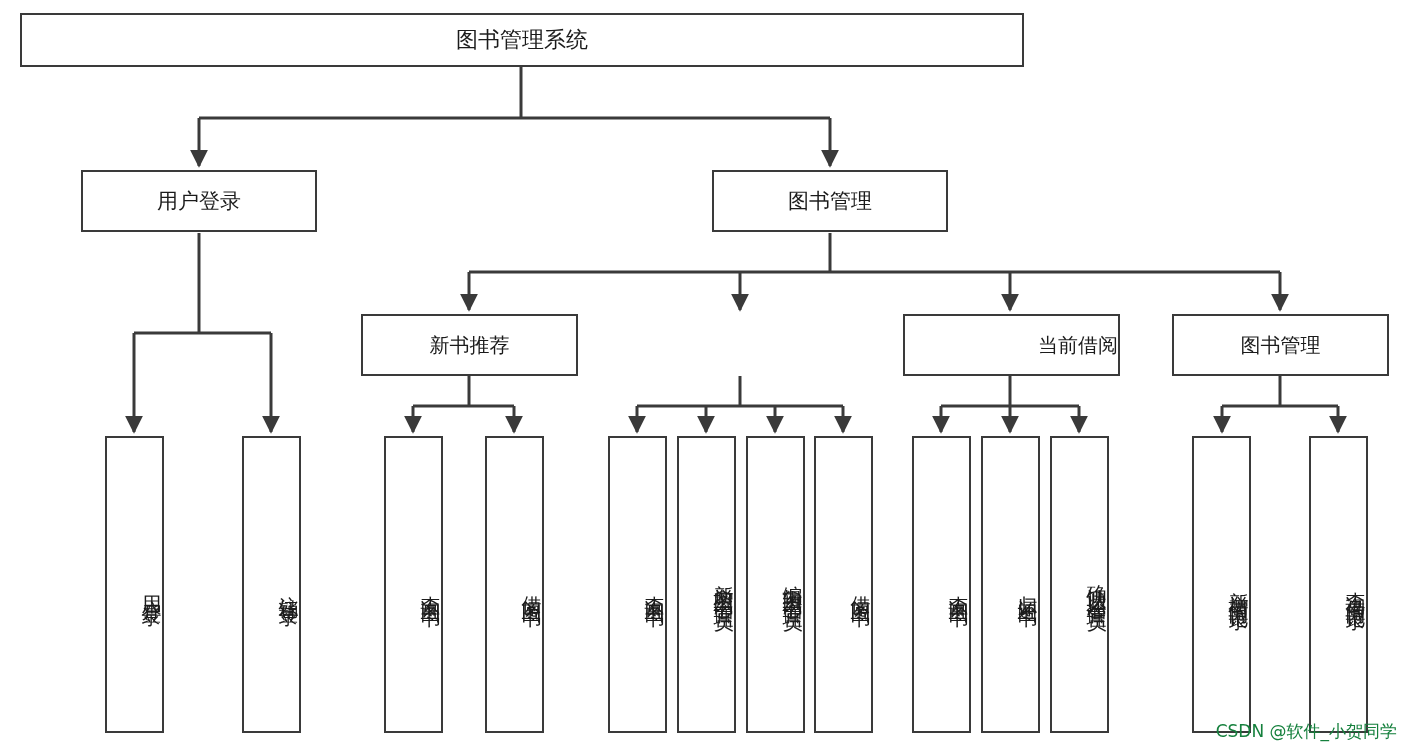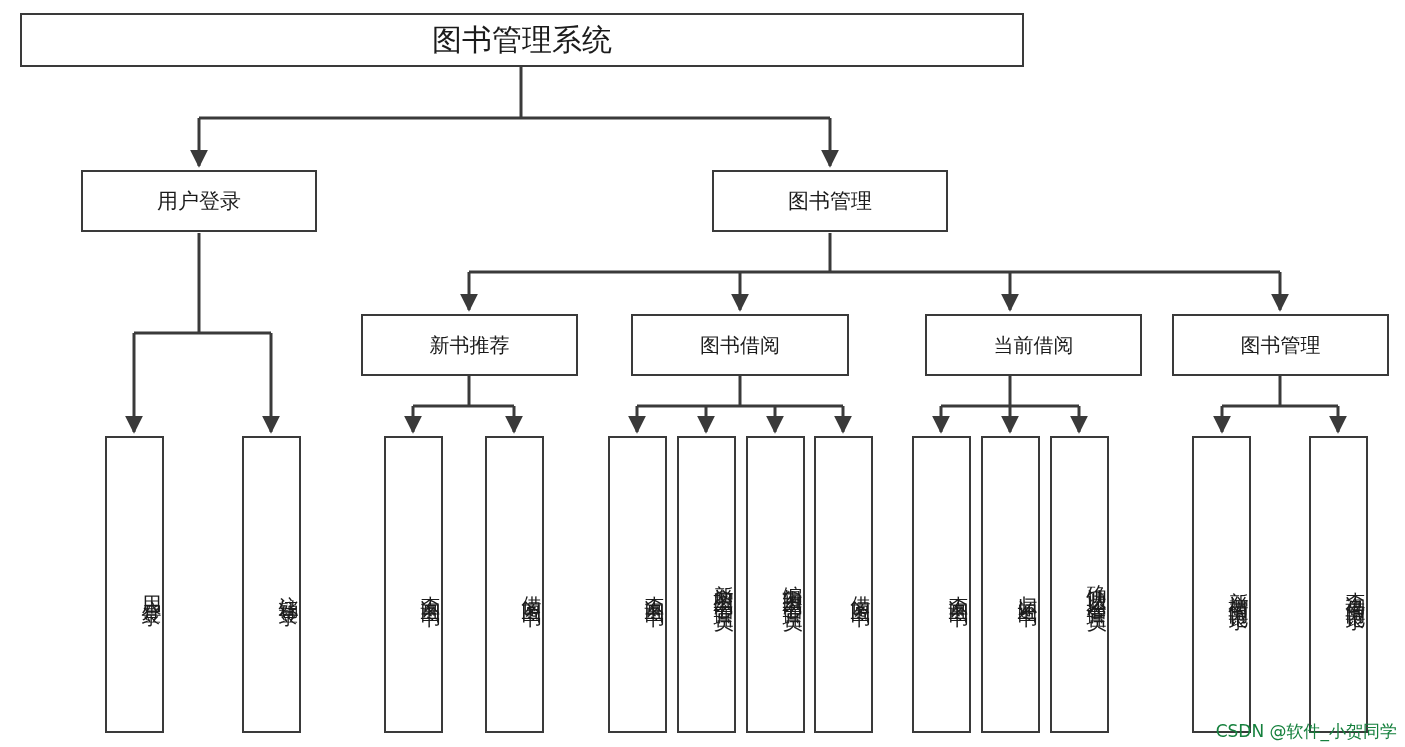--- a/index.html
+++ b/index.html
@@ -29,21 +29,21 @@
     box-sizing: border-box;
     background: #ffffff;
     border: 2.5px solid #3a3a3a;
     display: flex;
     align-items: center;
     justify-content: center;
     color: #1b1b1b;
     z-index: 2;
   }
   .node-root {
-    font-size: 30px;
+    font-size: 22px;
   }
   .node-l2 {
     font-size: 21px;
   }
   .node-l3 {
     font-size: 20px;
   }
   .node-leaf {
     font-size: 20px;
     writing-mode: vertical-rl;
@@ -139,24 +139,21 @@
   <div class="node node-l2" style="left:81px; top:170px; width:236px; height:62px;">
     <span class="node-label">用户登录</span>
   </div>
   <div class="node node-l2" style="left:712px; top:170px; width:236px; height:62px;">
     <span class="node-label">图书管理</span>
   </div>
 
   <div class="node node-l3" style="left:361px; top:314px; width:217px; height:62px;">
     <span class="node-label">新书推荐</span>
   </div>
-  <div class="node node-l3" style="left:631px; top:314px; width:218px; height:62px;">
-    <span class="node-label">图书借阅</span>
-  </div>
-  <div class="node node-l3" style="left:925px; top:314px; width:217px; height:62px;">
+  <div class="node node-l3" style="left:903px; top:314px; width:217px; height:62px;justify-content:flex-end;">
     <span class="node-label">当前借阅</span>
   </div>
   <div class="node node-l3" style="left:1172px; top:314px; width:217px; height:62px;">
     <span class="node-label">图书管理</span>
   </div>
 
   <div class="node node-leaf" style="left:105px; top:436px; width:59px; height:297px;">
     <span class="node-label">用户登录</span>
   </div>
   <div class="node node-leaf" style="left:242px; top:436px; width:59px; height:297px;">

